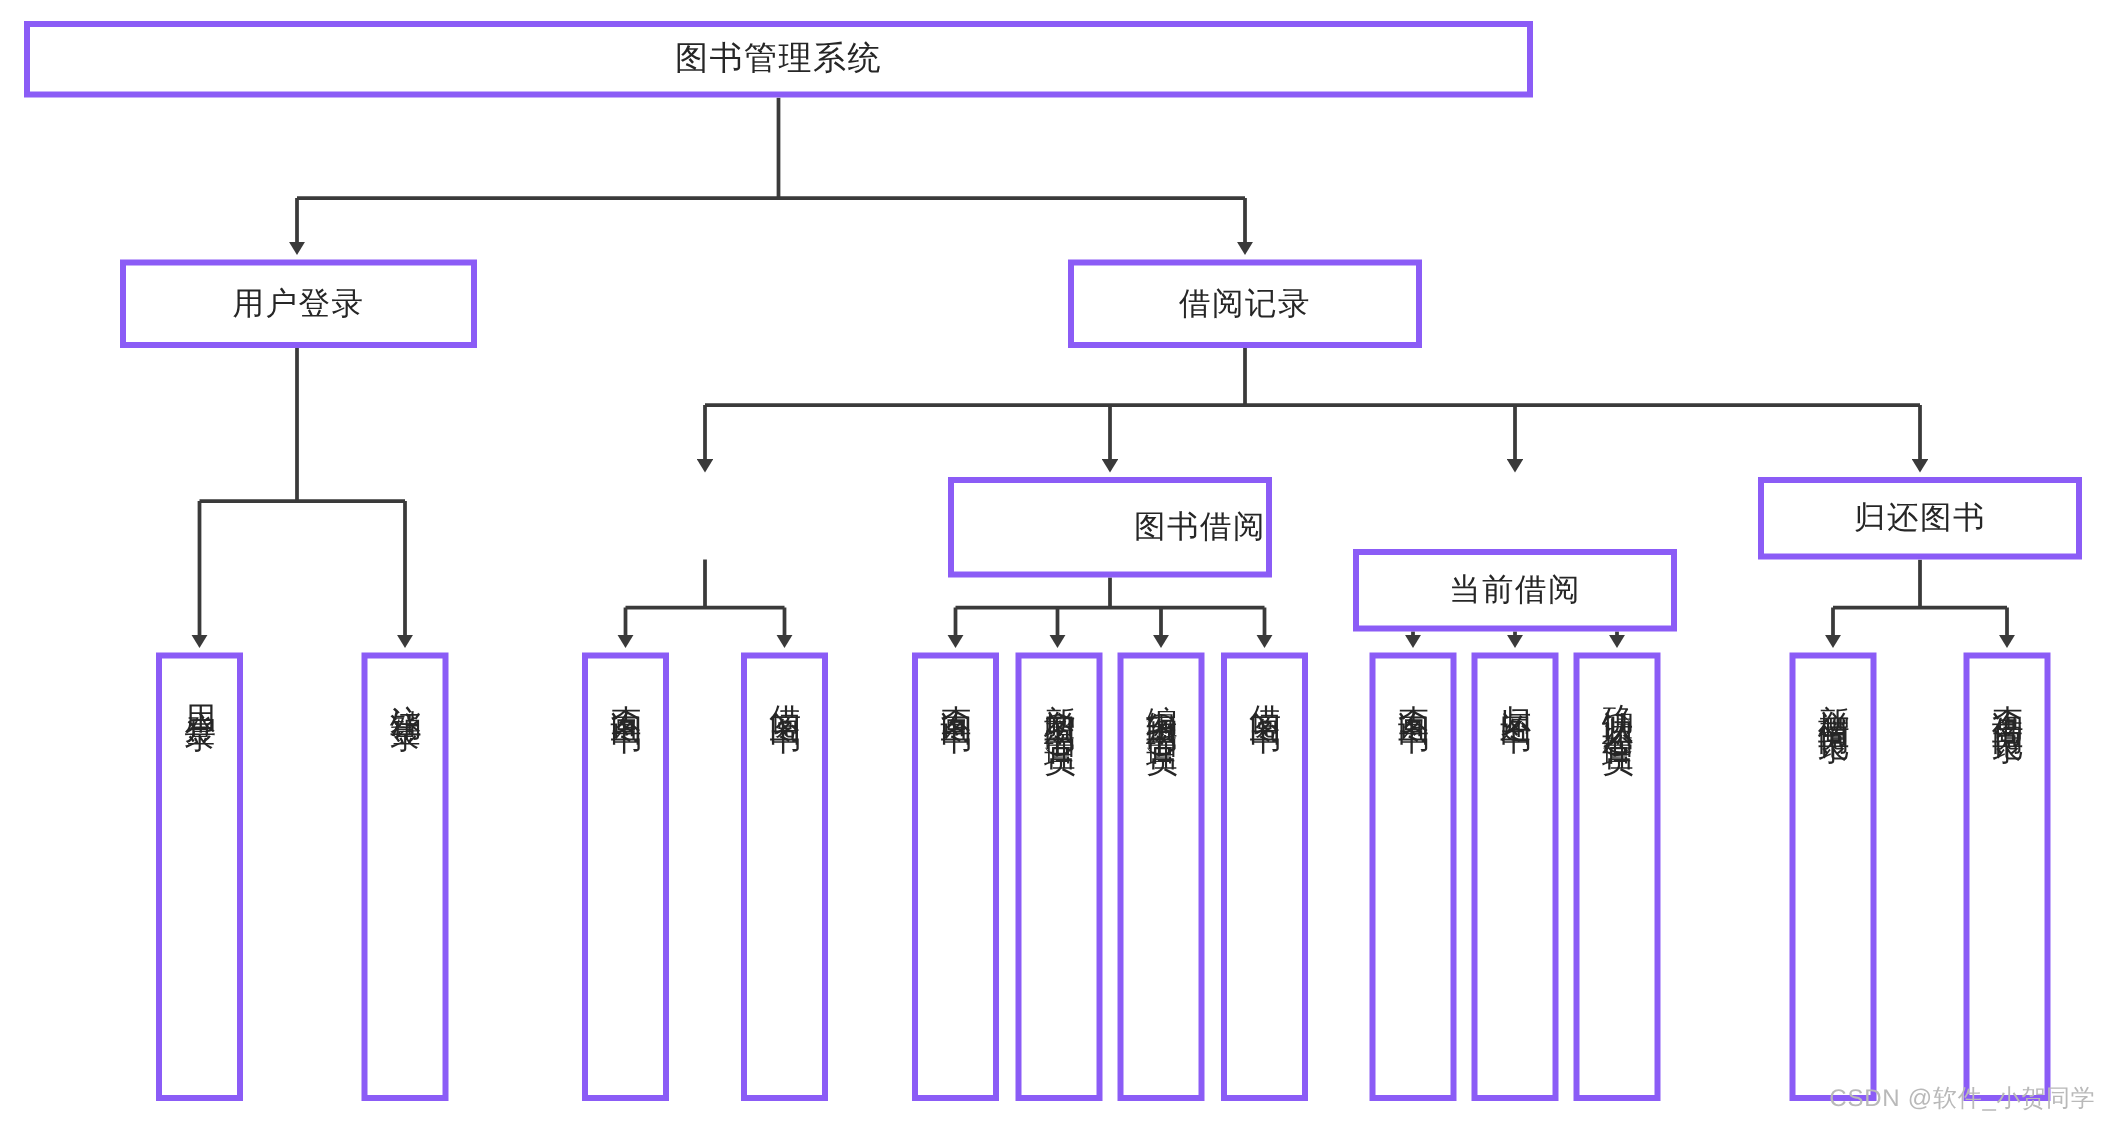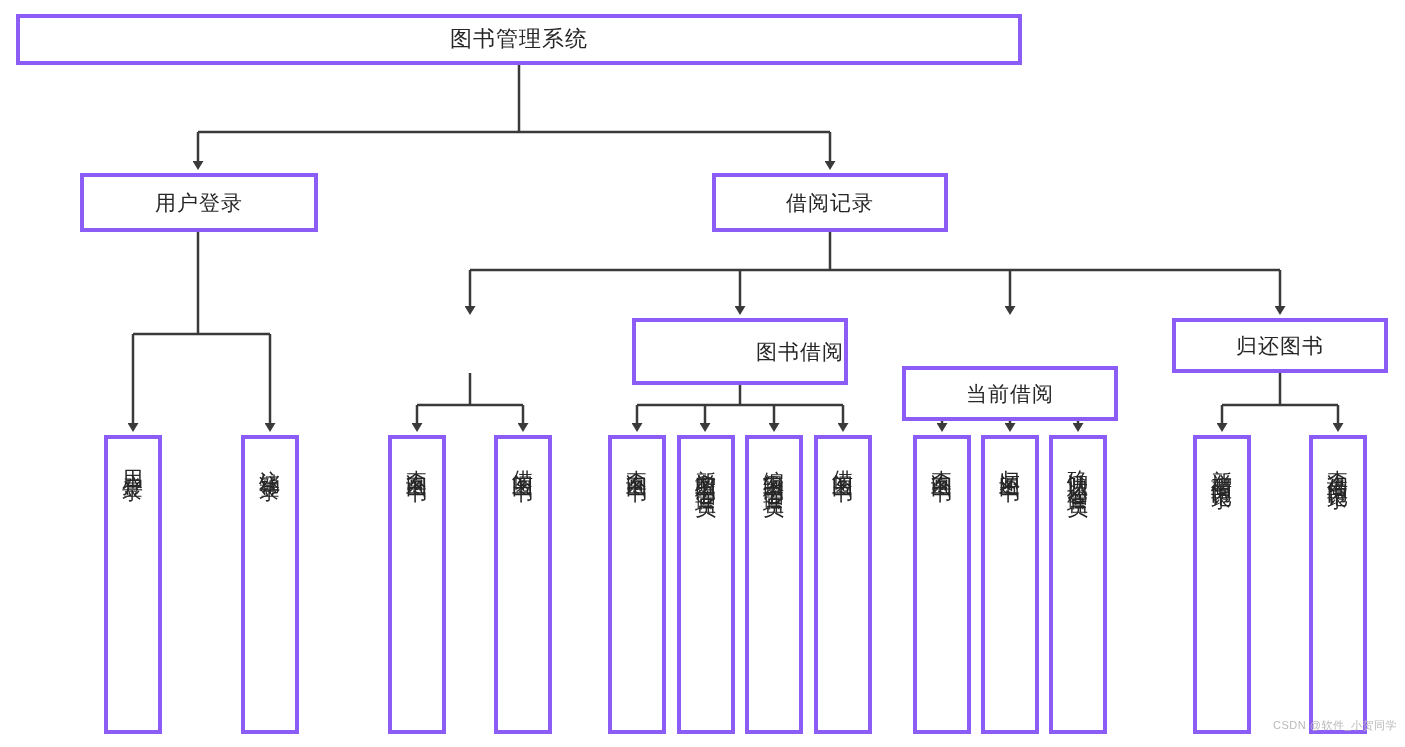--- a/index.html
+++ b/index.html
@@ -53,22 +53,22 @@
     writing-mode: vertical-rl;
     text-orientation: upright;
     letter-spacing: 4px;
     line-height: 1;
     white-space: nowrap;
     color: #262626;
   }
   .watermark {
     position: absolute;
     right: 8px;
-    bottom: 14px;
-    font-size: 11px;
+    bottom: 4px;
+    font-size: 16px;
     color: #b9b9b9;
     letter-spacing: 0.5px;
     white-space: nowrap;
   }
 </style>
 </head>
 <body>
 
 <div id="canvas">
 

